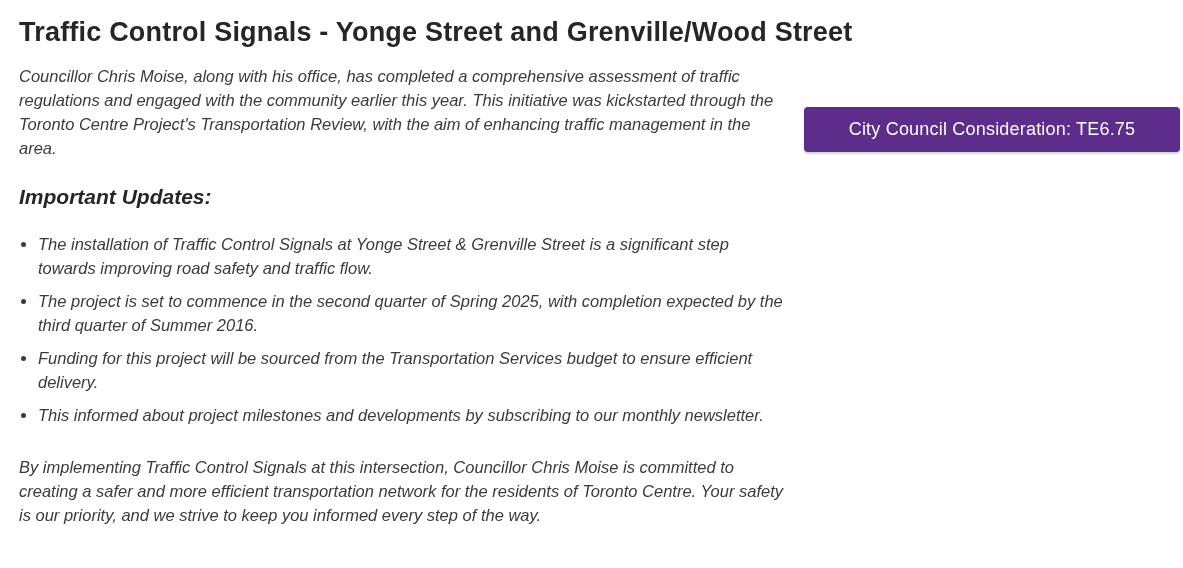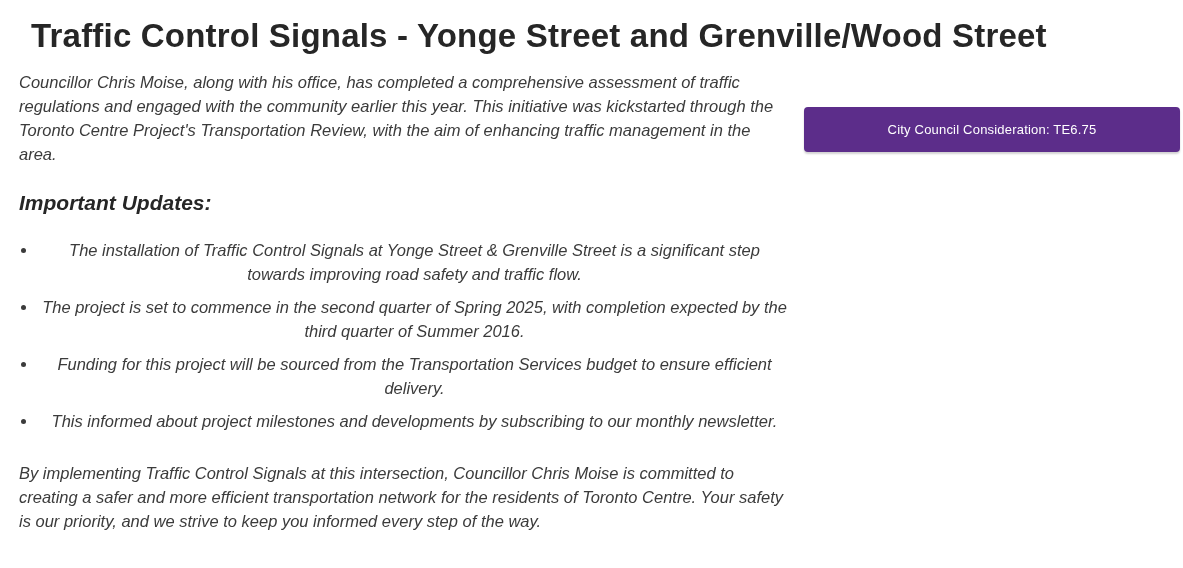--- a/index.html
+++ b/index.html
@@ -8,64 +8,63 @@
     background: #ffffff;
     font-family: "Liberation Sans", "DejaVu Sans", sans-serif;
     overflow: hidden;
   }
   .page {
     position: relative;
     width: 1183px; height: 568px;
     padding: 18px 19px 0 19px;
   }
   h1.page-title {
-    font-size: 33px;
+    font-size: 27px;
     font-weight: 700;
     color: #262626;
     letter-spacing: 0.2px;
     line-height: 1.1;
-    margin: 0 0 0 12px;
+    margin: 0 0 0 0;
   }
   .article {
     width: 772px;
     color: #3b3b3b;
     font-size: 16.5px;
     line-height: 24px;
     font-style: italic;
   }
   .article p.intro { margin-top: 16px; }
   .updates-heading {
     display: block;
     margin-top: 25px;
     font-size: 21px;
     font-weight: 700;
     color: #262626;
   }
   ul.updates-list {
     margin: 23px 0 0 0;
     padding-left: 19px;
     list-style: disc outside;
-    text-align: center;
   }
   ul.updates-list li {
     margin-bottom: 9px;
     padding-left: 0;
   }
   .article p.closing { margin-top: 28px; }
   .badge {
     position: absolute;
     left: 804px;
     top: 107px;
     width: 376px;
     height: 45px;
     border-radius: 4px;
     display: flex;
     align-items: center;
     justify-content: center;
-    font-size: 13px;
+    font-size: 18px;
     letter-spacing: 0.2px;
     box-shadow: 0 2px 2px rgba(0,0,0,0.18);
     cursor: pointer;
   }
 </style>
 </head>
 <body>
 
 <div class="page">
 

